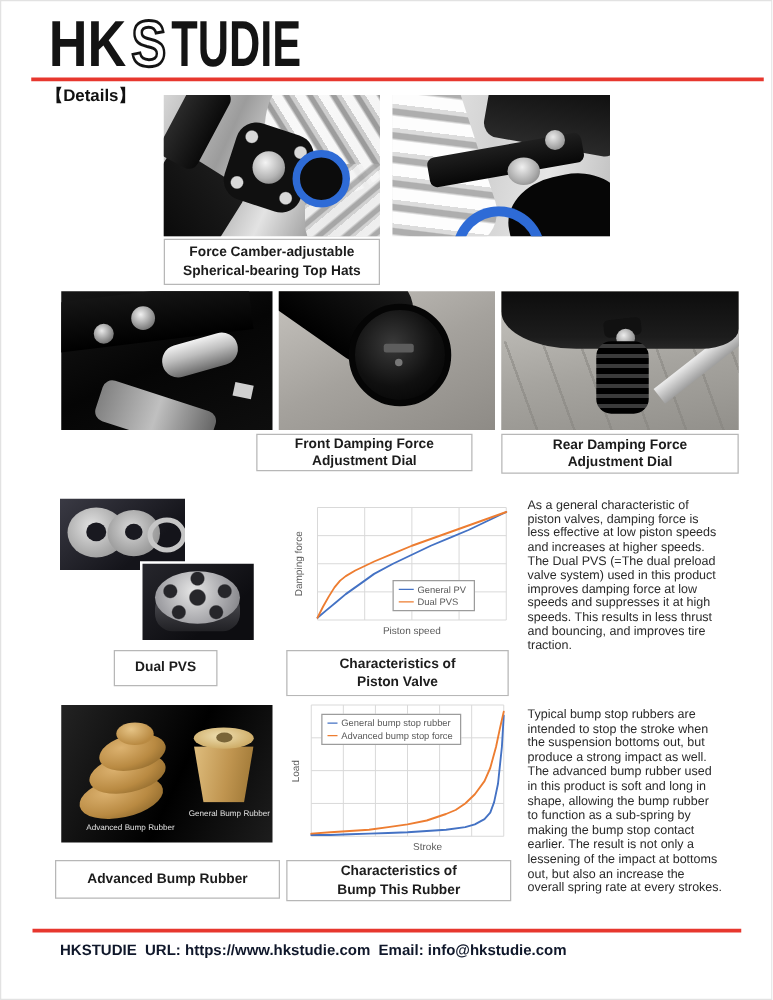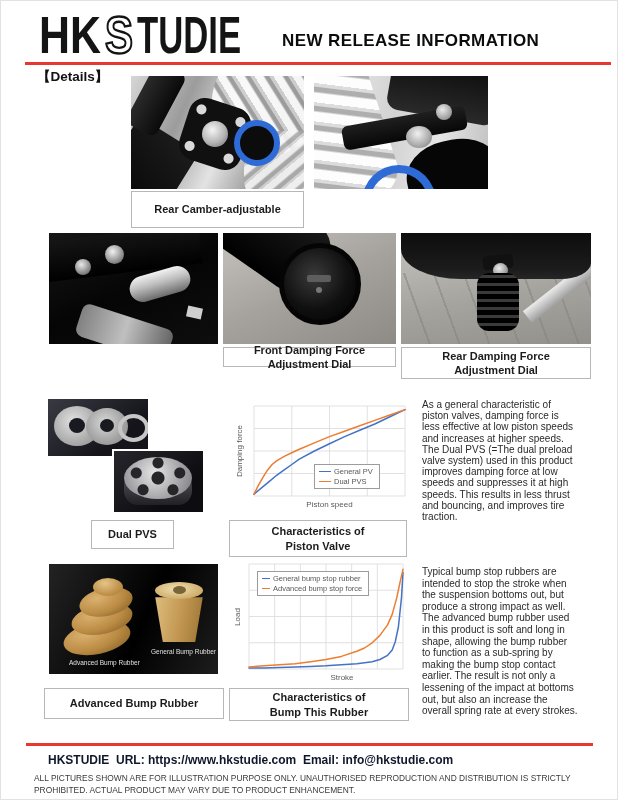--- a/index.html
+++ b/index.html
@@ -37,21 +37,20 @@
 </head>
 <body>
 
 <div class="page">
 
   <svg class="abs" style="left:38px;top:8px" width="215" height="50">
     <text class="logo-solid" x="0" y="44" textLength="62" lengthAdjust="spacingAndGlyphs">HK</text>
     <text class="logo-outline" x="66" y="44" textLength="28" lengthAdjust="spacingAndGlyphs">S</text>
     <text class="logo-solid" x="98" y="44" textLength="104" lengthAdjust="spacingAndGlyphs">TUDIE</text>
   </svg>
-  <div class="abs title" style="left:281px;top:30px">NEW RELEASE INFORMATION</div>
   <div class="rule" style="left: 24px; top: 61px; width: 586px; background-color: rgb(231, 55, 46);"></div>
   <div class="abs details" style="left:36px;top:67px">【Details】</div>
 
   <div class="photo" style="left:130px;top:75px;width:173px;height:113px;background:linear-gradient(115deg,#d6d6d6,#9c9c9c 30%,#e3e3e3 55%,#8f8f8f 80%,#c0c0c0)">
     <div style="right:-18px;top:-30px;width:110px;height:110px;border-radius:50%;background:repeating-linear-gradient(50deg,#fafafa 0 7px,#9b9b9b 9px 12px,#cecece 13px 16px);transform:rotate(8deg);opacity:.95"></div>
     <div style="right:-30px;top:55px;width:90px;height:80px;border-radius:40%;background:repeating-linear-gradient(140deg,#f5f5f5 0 6px,#a8a8a8 8px 11px,#d6d6d6 12px 14px);opacity:.9"></div>
     <div style="left:-18px;bottom:-20px;width:70px;height:80px;background:linear-gradient(200deg,#1d1d1d,#050505);transform:rotate(32deg);border-radius:10px"></div>
     <div style="left:8px;top:-12px;width:34px;height:70px;background:linear-gradient(90deg,#2a2a2a,#0a0a0a);transform:rotate(28deg);border-radius:8px"></div>
     <div style="left:52px;top:26px;width:64px;height:64px;background:#101010;border-radius:26%;transform:rotate(18deg)"></div>
     <div style="left:52px;top:26px;width:64px;height:64px;transform:rotate(18deg);background:radial-gradient(circle at 18% 20%,#d9d9d9 4.5px,transparent 5.5px),radial-gradient(circle at 82% 20%,#d9d9d9 4.5px,transparent 5.5px),radial-gradient(circle at 18% 80%,#d9d9d9 4.5px,transparent 5.5px),radial-gradient(circle at 82% 80%,#d9d9d9 4.5px,transparent 5.5px)"></div>
@@ -63,21 +62,22 @@
     <div style="left:-25px;top:-20px;width:95px;height:150px;border-radius:28px;background:repeating-linear-gradient(25deg,#fdfdfd 0 9px,#aeaeae 11px 15px,#dcdcdc 16px 19px);transform:rotate(-18deg)"></div>
     <div style="right:-12px;top:-22px;width:110px;height:64px;background:linear-gradient(180deg,#090909,#2a2a2a);transform:rotate(10deg);border-radius:12px"></div>
     <div style="left:28px;top:40px;width:125px;height:24px;background:linear-gradient(180deg,#1f1f1f,#070707);transform:rotate(-10deg);border-radius:6px"></div>
     <div style="left:92px;top:50px;width:26px;height:22px;border-radius:50%;background:radial-gradient(circle at 45% 35%,#f0f0f0,#a9a9a9 60%,#707070)"></div>
     <div style="left:122px;top:28px;width:16px;height:16px;border-radius:50%;background:radial-gradient(circle at 40% 35%,#eaeaea,#9a9a9a 70%)"></div>
     <div style="right:-14px;bottom:-26px;width:95px;height:75px;background:#060606;border-radius:45% 45% 20% 20%;transform:rotate(-12deg)"></div>
     <div style="left:48px;bottom:-16px;width:58px;height:32px;border:8px solid #2e6bd6;border-bottom:none;border-radius:58px 58px 0 0"></div>
   </div>
 
   <div class="cap" style="left:130px;top:190px;width:173px;height:37px">
-    <div>Rear Camber-adjustable</div>
+    <div>Force Camber-adjustable</div>
+    <div>Spherical-bearing Top Hats</div>
   </div>
 
   <div class="photo" style="left:48px;top:232px;width:169px;height:111px;background:linear-gradient(155deg,#161616,#050505 50%,#0e0e0e)">
     <div style="left:-8px;top:0;width:160px;height:40px;background:linear-gradient(180deg,#151515,#000);transform:rotate(-7deg)"></div>
     <div style="left:56px;top:12px;width:19px;height:19px;border-radius:50%;background:radial-gradient(circle at 40% 35%,#f1f1f1,#8f8f8f 60%,#4f4f4f)"></div>
     <div style="left:26px;top:26px;width:16px;height:16px;border-radius:50%;background:radial-gradient(circle at 40% 35%,#e9e9e9,#8a8a8a 60%,#4a4a4a)"></div>
     <div style="left:80px;top:38px;width:62px;height:26px;border-radius:13px;background:linear-gradient(180deg,#f2f2f2,#bdbdbd 45%,#6b6b6b);transform:rotate(-16deg)"></div>
     <div style="left:28px;bottom:-6px;width:95px;height:34px;background:linear-gradient(90deg,#8f8f8f,#d4d4d4 50%,#6f6f6f);transform:rotate(18deg);border-radius:8px;opacity:.9"></div>
     <div style="right:16px;bottom:26px;width:15px;height:11px;background:#cfcfcf;transform:rotate(12deg)"></div>
   </div>
@@ -91,21 +91,21 @@
 
   <div class="photo" style="left:400px;top:232px;width:190px;height:111px;background:linear-gradient(170deg,#c7c5c0,#a6a49f 55%,#92908b)">
     <div style="left:0;top:40px;right:0;bottom:0;background:repeating-linear-gradient(70deg,transparent 0 26px,#84827d 26px 28px);opacity:.5"></div>
     <div style="right:-8px;top:52px;width:80px;height:15px;background:linear-gradient(180deg,#ececec,#9e9e9e);transform:rotate(-38deg)"></div>
     <div style="left:0;top:0;width:100%;height:46px;background:linear-gradient(180deg,#0d0d0d,#1c1c1c 80%,#262626);border-radius:0 0 30px 60px/0 0 16px 30px"></div>
     <div style="left:82px;top:22px;width:30px;height:14px;background:#111;transform:rotate(-6deg);border-radius:4px"></div>
     <div style="left:92px;top:30px;width:15px;height:15px;border-radius:50%;background:radial-gradient(circle at 40% 35%,#ededed,#9a9a9a 60%,#606060)"></div>
     <div style="left:76px;top:40px;width:42px;height:58px;background:repeating-linear-gradient(0deg,#000 0 5px,#3a3a3a 5px 8px);border-radius:12px"></div>
   </div>
 
-  <div class="cap" style="left:222px;top:346px;width:173px;height:20px">
+  <div class="cap" style="left:204px;top:346px;width:173px;height:30px">
     <div>Front Damping Force</div>
     <div>Adjustment Dial</div>
   </div>
   <div class="cap" style="left:400px;top:346px;width:190px;height:32px">
     <div>Rear Damping Force</div>
     <div>Adjustment Dial</div>
   </div>
 
   <div class="photo" style="left:47px;top:398px;width:100px;height:57px;background:linear-gradient(140deg,#3a3a44,#14141a 70%)">
     <div style="left:6px;top:7px;width:46px;height:40px;border-radius:50%;background:radial-gradient(circle at 42% 38%,#e2e2e2,#ababab 60%,#8a8a8a)"></div>
@@ -227,16 +227,14 @@
 shape, allowing the bump rubber
 to function as a sub-spring by
 making the bump stop contact
 earlier. The result is not only a
 lessening of the impact at bottoms
 out, but also an increase the
 overall spring rate at every strokes.</div>
 
   <div class="rule" style="left: 25px; top: 742px; width: 567px; background-color: rgb(231, 55, 46);"></div>
   <div class="contact" style="left:47px;top:752px">HKSTUDIE  URL: https://www.hkstudie.com  Email: info@hkstudie.com</div>
-  <div class="disclaimer" style="left:33px;top:772px;width:565px">ALL PICTURES SHOWN ARE FOR ILLUSTRATION PURPOSE ONLY. UNAUTHORISED REPRODUCTION AND DISTRIBUTION IS STRICTLY
-PROHIBITED. ACTUAL PRODUCT MAY VARY DUE TO PRODUCT ENHANCEMENT.</div>
 
 </div>
 
 </body></html>

